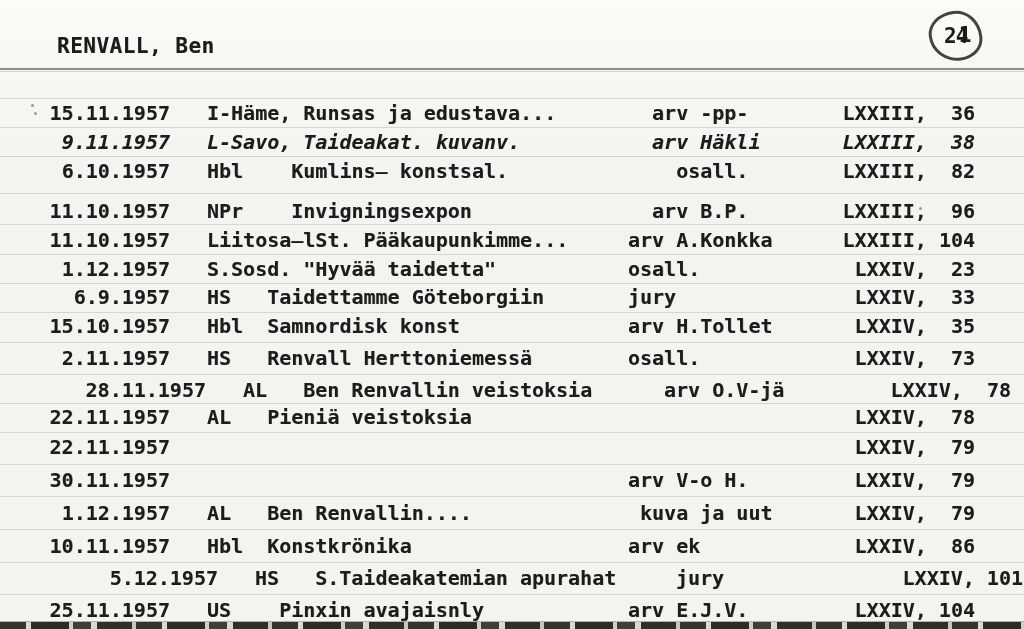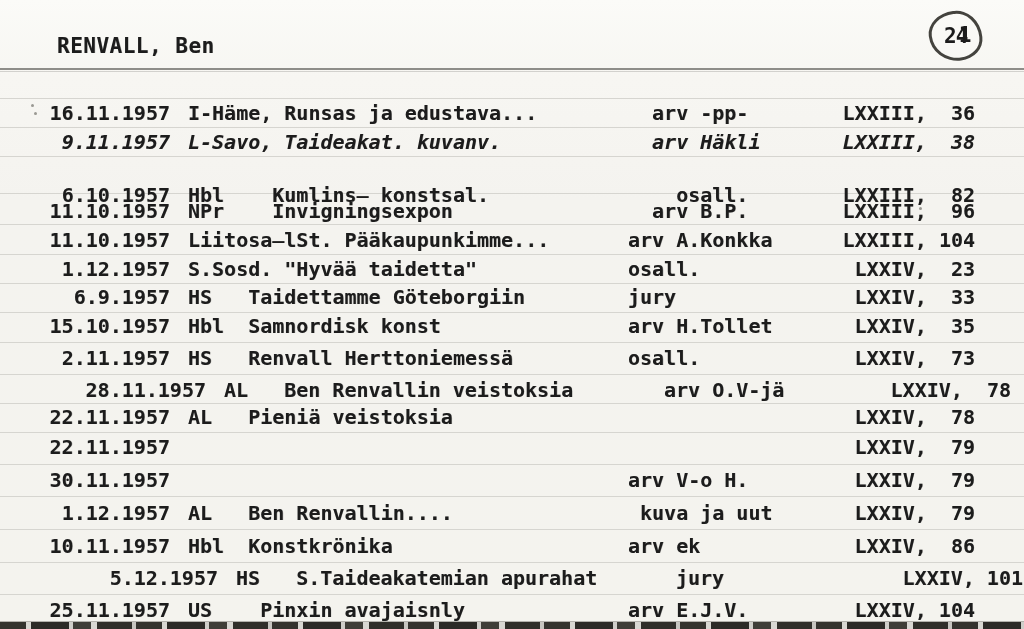--- a/index.html
+++ b/index.html
@@ -39,21 +39,21 @@
   .rule-line { position: absolute; left: 0; width: 1024px; height: 1px; background: #d6d5d0; }
 
   
   .row { position: absolute; left: 0; width: 1024px; height: 22px; }
   .row span {
     position: absolute; top: 0;
     font-size: 20px; font-weight: bold; line-height: 22px;
     white-space: pre; text-shadow: 0.35px 0.35px 0 rgba(25,25,25,0.35);
   }
   .c-date  { left: 0;     width: 170px; text-align: right; }
-  .c-entry { left: 188px; }
+  .c-entry { left: 207px; }
   .c-role  { left: 628px; }
   .c-ref   { left: 815px; width: 160px; text-align: right; }
 
   
   .bottom-band {
     position: absolute; left: 0; bottom: 0; width: 1024px; height: 8px;
     border-top: 1px solid #b3b2ac;
     background:
       repeating-linear-gradient(90deg,
         #34332e 0px 26px, #d8d7d2 26px 31px,
@@ -94,32 +94,32 @@
       <div class="rule-line" style="top: 432px;"></div>
       <div class="rule-line" style="top: 464px;"></div>
       <div class="rule-line" style="top: 496px;"></div>
       <div class="rule-line" style="top: 529px;"></div>
       <div class="rule-line" style="top: 562px;"></div>
       <div class="rule-line" style="top: 594px;"></div>
     </div>
 
   <div id="entries-layer">
       <div class="row" style="top: 102px;">
-    <span class="c-date">16.11.1957</span>
+    <span class="c-date">15.11.1957</span>
     <span class="c-entry">I-Häme, Runsas ja edustava...</span>
     <span class="c-role">  arv -pp-</span>
     <span class="c-ref">LXXIII,  36</span>
   </div>
       <div class="row" style="top: 131px; font-style: italic;">
     <span class="c-date">9.11.1957</span>
     <span class="c-entry">L-Savo, Taideakat. kuvanv.</span>
     <span class="c-role">  arv Häkli</span>
     <span class="c-ref">LXXIII,  38</span>
   </div>
-      <div class="row" style="top: 160px; margin-top: 24px;">
+      <div class="row" style="top: 160px;">
     <span class="c-date">6.10.1957</span>
     <span class="c-entry">Hbl    Kumlins̶ konstsal.</span>
     <span class="c-role">    osall.</span>
     <span class="c-ref">LXXIII,  82</span>
   </div>
       <div class="row" style="top: 200px;">
     <span class="c-date">11.10.1957</span>
     <span class="c-entry">NPr    Invigningsexpon</span>
     <span class="c-role">  arv B.P.</span>
     <span class="c-ref">LXXIII,  96</span>

